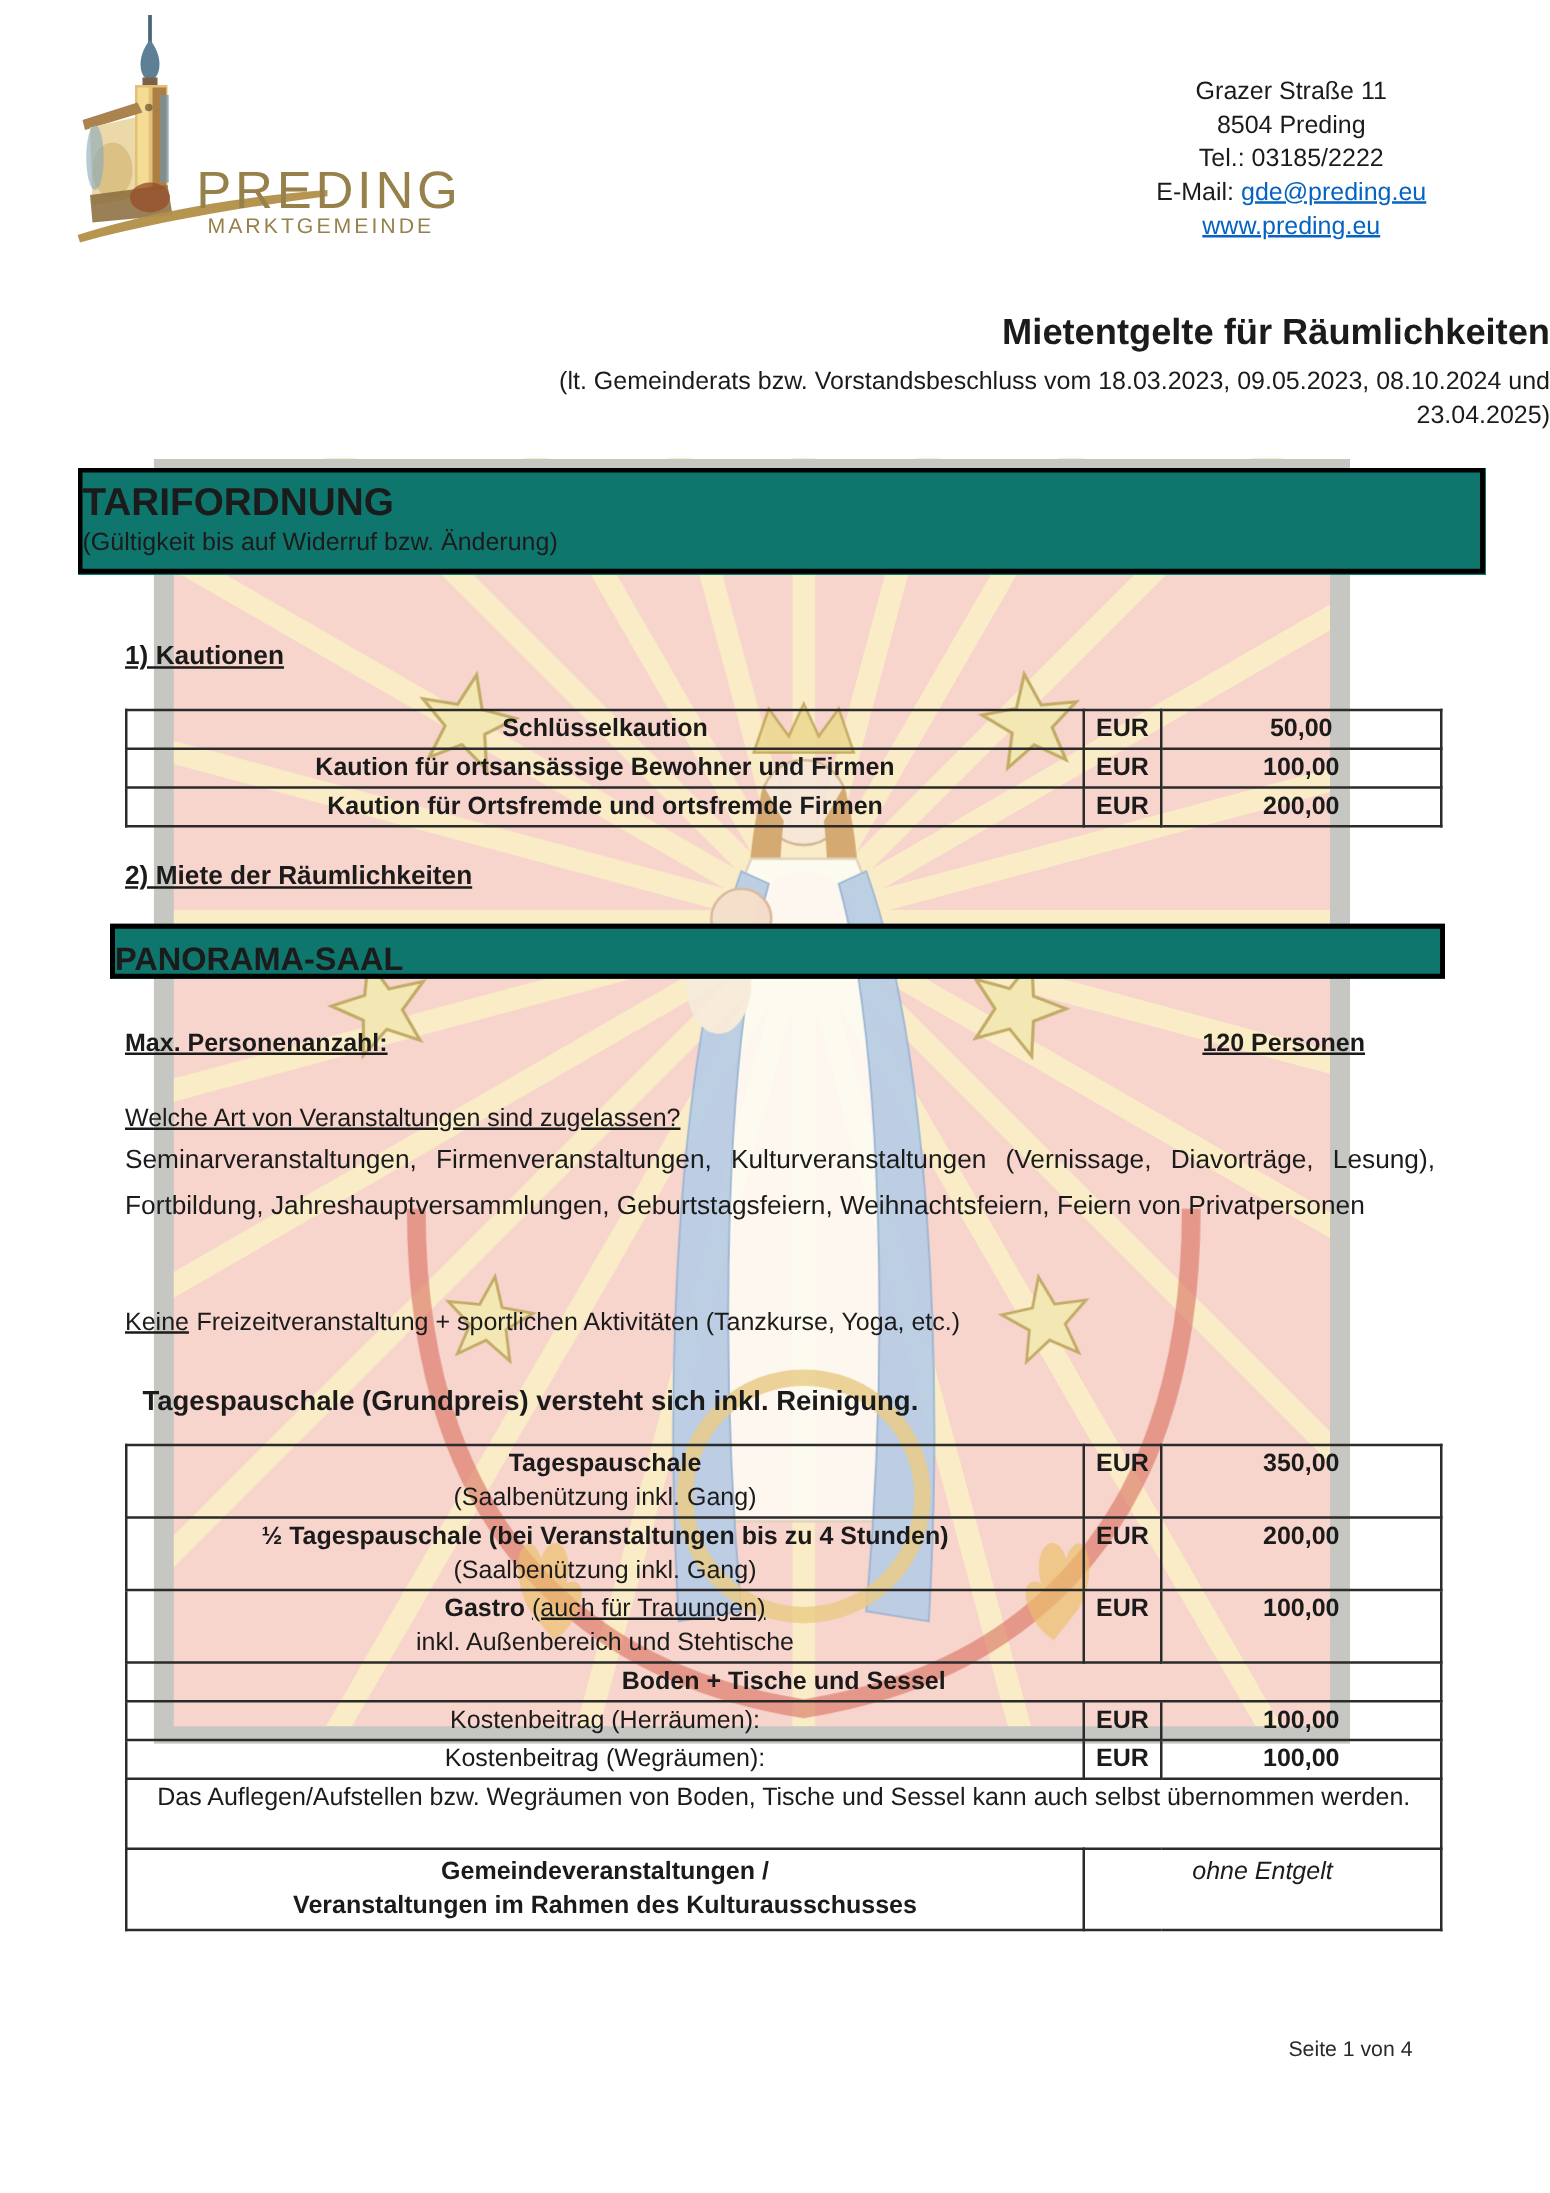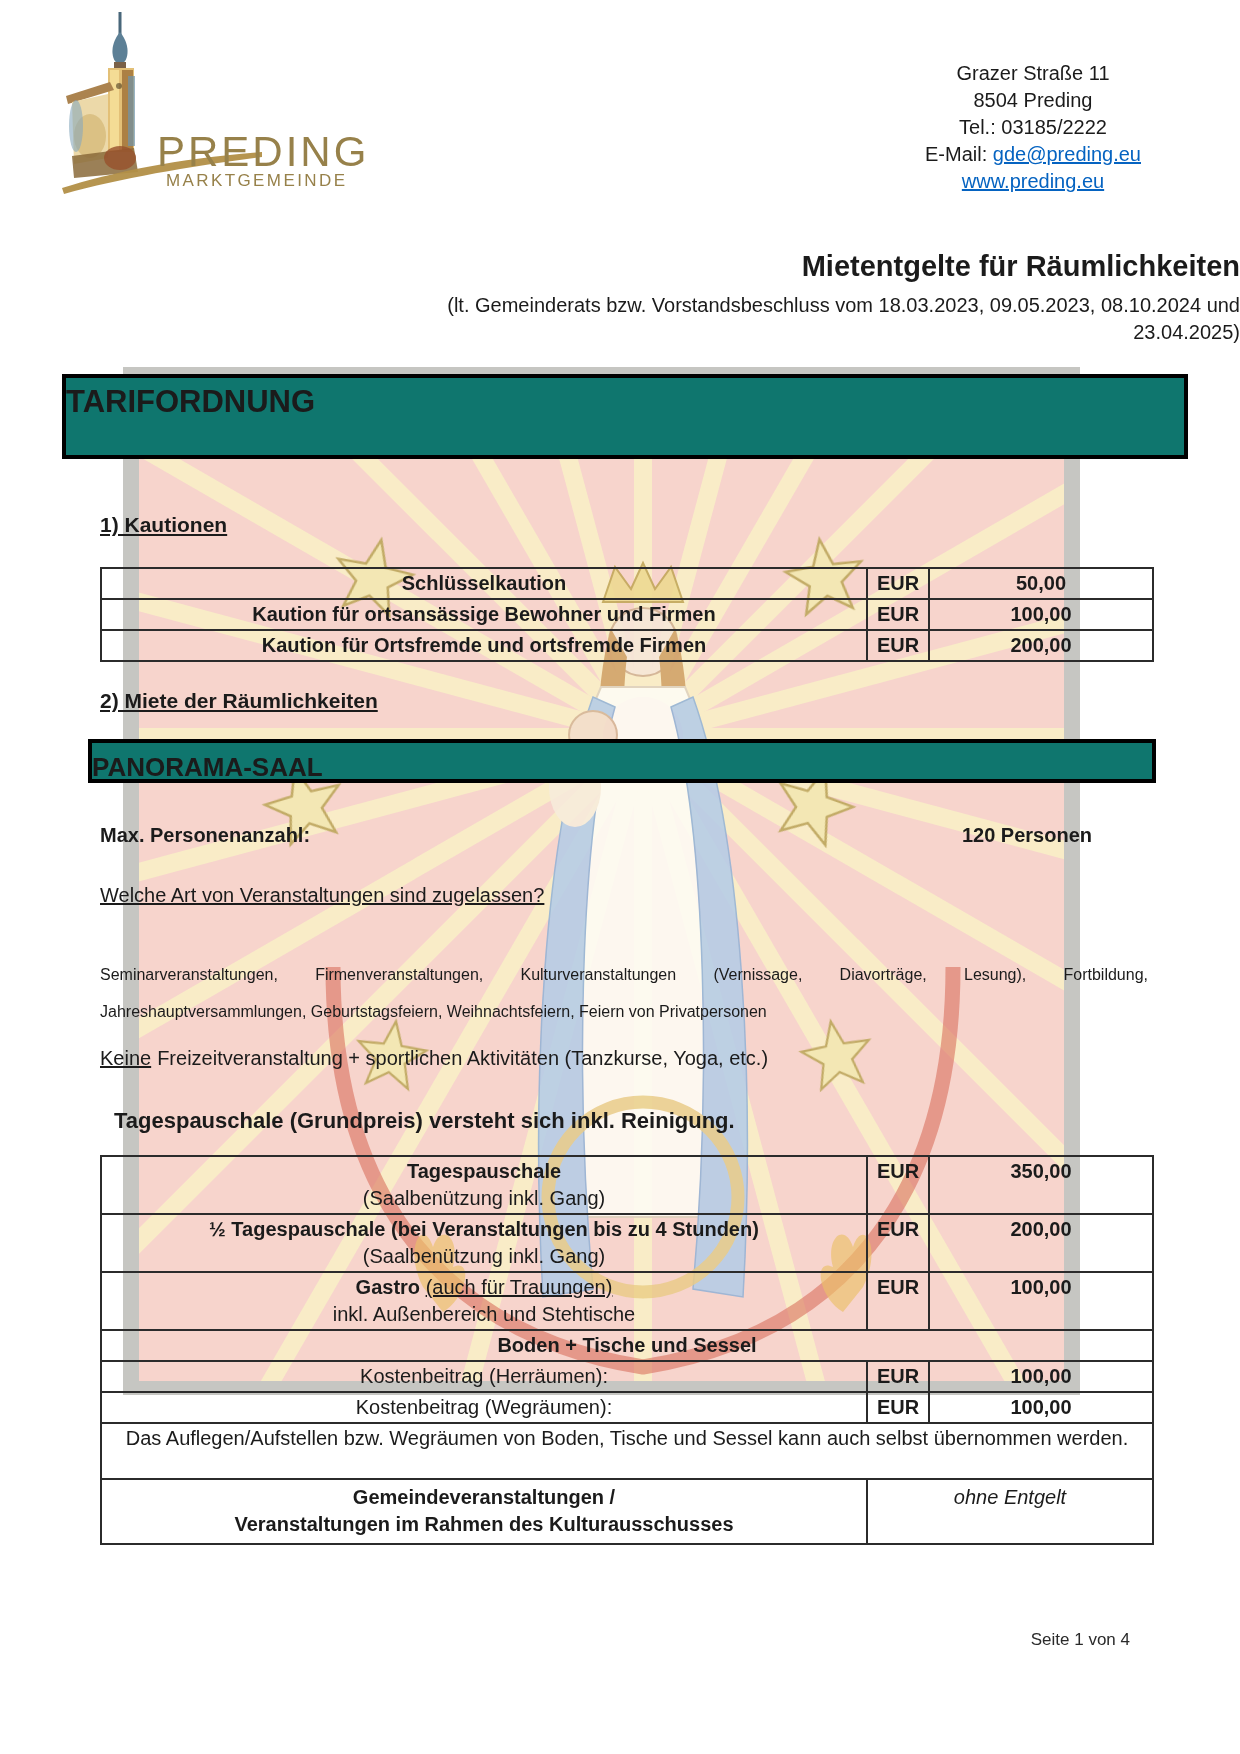--- a/index.html
+++ b/index.html
@@ -33,23 +33,23 @@
   .tarifordnung{left:62px;top:374px;width:1126px;height:85px;padding-top:5px;}
   .tarifordnung .t1{font-size:31px;font-weight:bold;line-height:38px;}
   .tarifordnung .t2{font-size:20px;line-height:26px;}
   .panorama{left:88px;top:739px;width:1068px;height:44px;}
   .panorama .t1{font-size:26px;font-weight:bold;line-height:48px;}
 
   
   .sec-heading{font-size:21px;font-weight:bold;text-decoration:underline;}
   .h-kautionen{left:100px;top:513px;}
   .h-miete{left:100px;top:689px;}
-  .max-row{left:100px;top:824px;width:992px;display:flex;justify-content:space-between;font-size:20px;font-weight:bold;}
+  .max-row{left:100px;top:824px;width:992px;display:flex;justify-content:space-between;font-size:20px;font-weight:bold;text-decoration:underline;}
   .frage{left:100px;top:884px;font-size:20px;text-decoration:underline;}
-  .para{left:100px;top:940px;width:1048px;font-size:16px;line-height:37px;text-align:justify;}
+  .para{left:100px;top:888px;width:1048px;font-size:21px;line-height:37px;text-align:justify;}
   .keine-line{left:100px;top:1047px;width:1048px;font-size:20px;}
   .keine-line .u{text-decoration:underline;}
   .keine-line .rest{margin-left:6px;}
   .hinweis{left:114px;top:1108px;font-size:22px;font-weight:bold;}
   .footer{left:0;top:1630px;width:1130px;text-align:right;font-size:17px;color:#2a2a2a;}
 
   
   table.doc{border-collapse:collapse;table-layout:fixed;width:1052px;background:transparent;}
   table.doc td{border:2px solid #2b2b2b;vertical-align:top;padding:1px 8px;font-size:20px;line-height:27px;overflow:hidden;text-align:center;}
   .t-kautionen{left:100px;top:567px;}
@@ -166,20 +166,21 @@
 <div class="abs z1 doc-title">
   <h1>Mietentgelte für Räumlichkeiten</h1>
   <div class="sub">
     <div>(lt. Gemeinderats bzw. Vorstandsbeschluss vom 18.03.2023, 09.05.2023, 08.10.2024 und</div>
     <div>23.04.2025)</div>
   </div>
 </div>
 
 <div class="abs z1 greenbox tarifordnung">
   <div class="t1">TARIFORDNUNG</div>
+  <div class="t2">(Gültigkeit bis auf Widerruf bzw. Änderung)</div>
 </div>
 
 <div class="abs z1 sec-heading h-kautionen">1) Kautionen</div>
 
 <table class="abs z1 doc t-kautionen">
   <colgroup>
       <col class="c-label">
       <col class="c-cur">
       <col class="c-amt">
     </colgroup>

